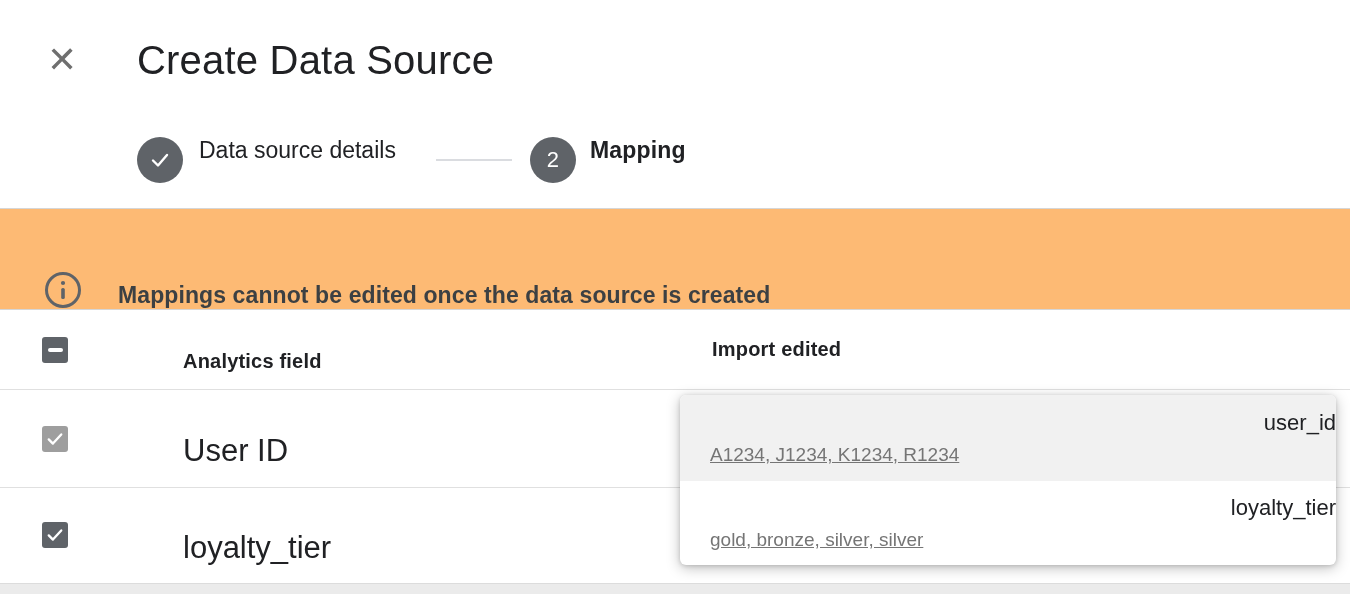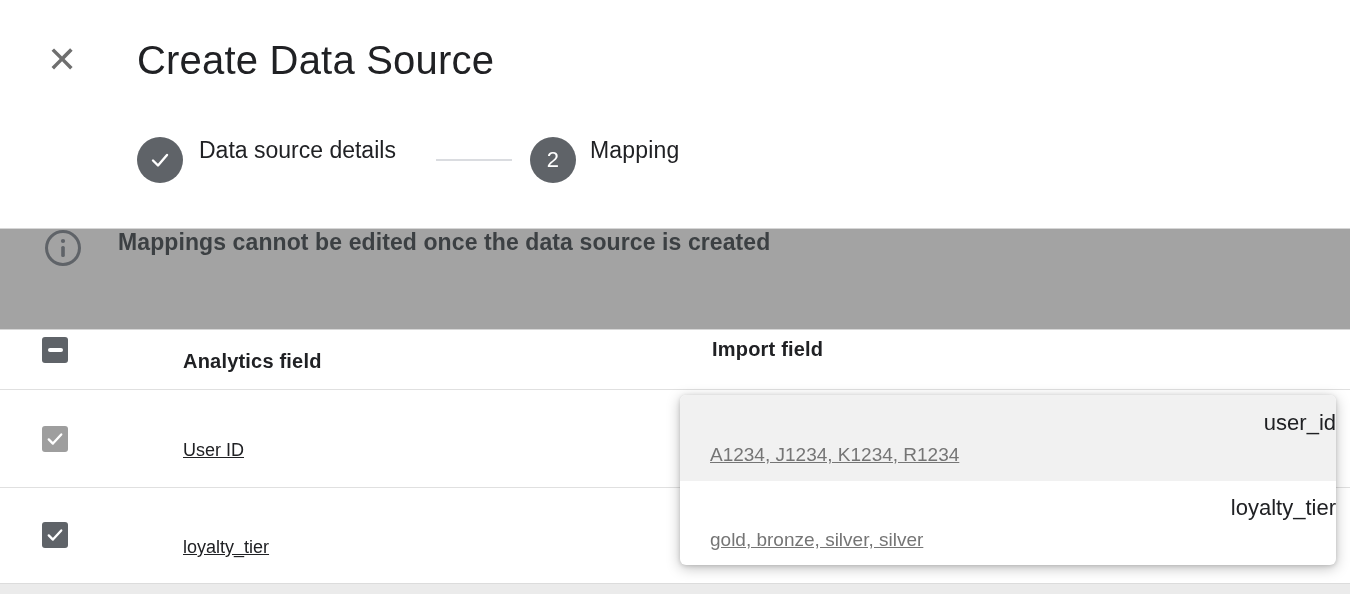--- a/index.html
+++ b/index.html
@@ -14,28 +14,28 @@
   .page-title { position:absolute; left:137px; top:38px; font-size:40px;
     color:#202124; letter-spacing:.2px; white-space:nowrap; }
 
   
   .stepper { position:absolute; left:137px; top:137px; height:46px;
     display:flex; align-items:center; }
   .step-circle { width:46px; height:46px; border-radius:50%; background:#5f6368;
     color:#fff; display:flex; align-items:center; justify-content:center; flex:none; }
   .step-circle .num { font-size:22px; color:#ffffff; }
   .step-label { font-size:23px; color:#202124; margin-left:16px; white-space:nowrap; }
-  .step-label.active { font-weight:normal; margin-left:14px; letter-spacing:.2px; }
+  .step-label.active { font-weight:bold; margin-left:14px; letter-spacing:.2px; }
   .connector { width:76px; height:2px; background:#dadce0; margin-left:40px; margin-right:18px; flex:none; }
   .step { display:flex; align-items:flex-start; cursor:pointer; }
 
   
   .banner { position:absolute; left:0; top:208px; width:1350px; height:102px;
-    background:#a3a3a3; border-top:1px solid #d6d6d6; border-bottom:1px solid #d6d6d6;
-    display:flex; align-items:flex-start;margin-top:20px; }
+    background:#fdba74; border-top:1px solid #d6d6d6; border-bottom:1px solid #d6d6d6;
+    display:flex; align-items:flex-end; }
   .banner .info-icon { margin-left:44px; flex:none; display:block; }
   .banner-text { margin-left:36px; font-size:23px; font-weight:bold; color:#3c4043;
     letter-spacing:.1px; white-space:nowrap; }
 
   
   .thead { position:absolute; left:0; top:310px; width:1350px; height:80px;
     border-bottom:1px solid #e0e0e0; }
   .trow1 { position:absolute; left:0; top:390px; width:1350px; height:98px;
     border-bottom:1px solid #e0e0e0; background:#fff; }
   .trow2 { position:absolute; left:0; top:488px; width:1350px; height:96px;
@@ -50,21 +50,21 @@
   .thead .checkbox { top:27px; }
   .trow1 .checkbox { top:36px; }
   .trow2 .checkbox { top:34px; }
   .dash { width:15px; height:4px; border-radius:2px; background:#ffffff; }
 
   .col-analytics { position:absolute; left:183px; top:12px; height:100%;
     display:flex; align-items:center; }
   .col-import { position:absolute; left:712px; top:0; height:100%;
     display:flex; align-items:center; }
   .th-text { font-size:20px; font-weight:bold; color:#202124; letter-spacing:.2px; white-space:nowrap; }
-  .td-text { font-size:18px; color:#202124; white-space:nowrap;text-decoration:underline; }
+  .td-text { font-size:31px; color:#202124; white-space:nowrap; }
 
   
   .dropdown { position:absolute; left:680px; top:395px; width:656px; z-index:5;
     background:#ffffff; border-radius:6px; overflow:hidden;
     box-shadow:0 3px 14px rgba(0,0,0,.25), 0 1px 4px rgba(0,0,0,.15); }
   .option { height:86px; padding-left:30px; display:flex; flex-direction:column;
     justify-content:center; cursor:pointer; }
   .option.highlighted { background:#f1f1f1; }
   .option + .option { height:84px; }
   .opt-title { font-size:22px; color:#202124; white-space:nowrap;text-align:right; }
@@ -106,21 +106,21 @@
   </div>
 
   <div class="thead">
     <div class="checkbox cb-dark">
       <div class="dash"></div>
     </div>
     <div class="col-analytics">
         <span class="th-text">Analytics field</span>
       </div>
     <div class="col-import">
-        <span class="th-text">Import field</span>
+        <span class="th-text">Import edited</span>
       </div>
   </div>
 
   <div class="trow1">
     <div class="checkbox cb-disabled">
       <svg width="20" height="20" viewBox="0 0 24 24" fill="none">
         <polyline points="4.5,12.5 9.5,17.5 19.5,6.5" stroke="#ffffff" stroke-width="2.8" fill="none" stroke-linecap="round" stroke-linejoin="round"></polyline>
       </svg>
     </div>
     <div class="col-analytics">

